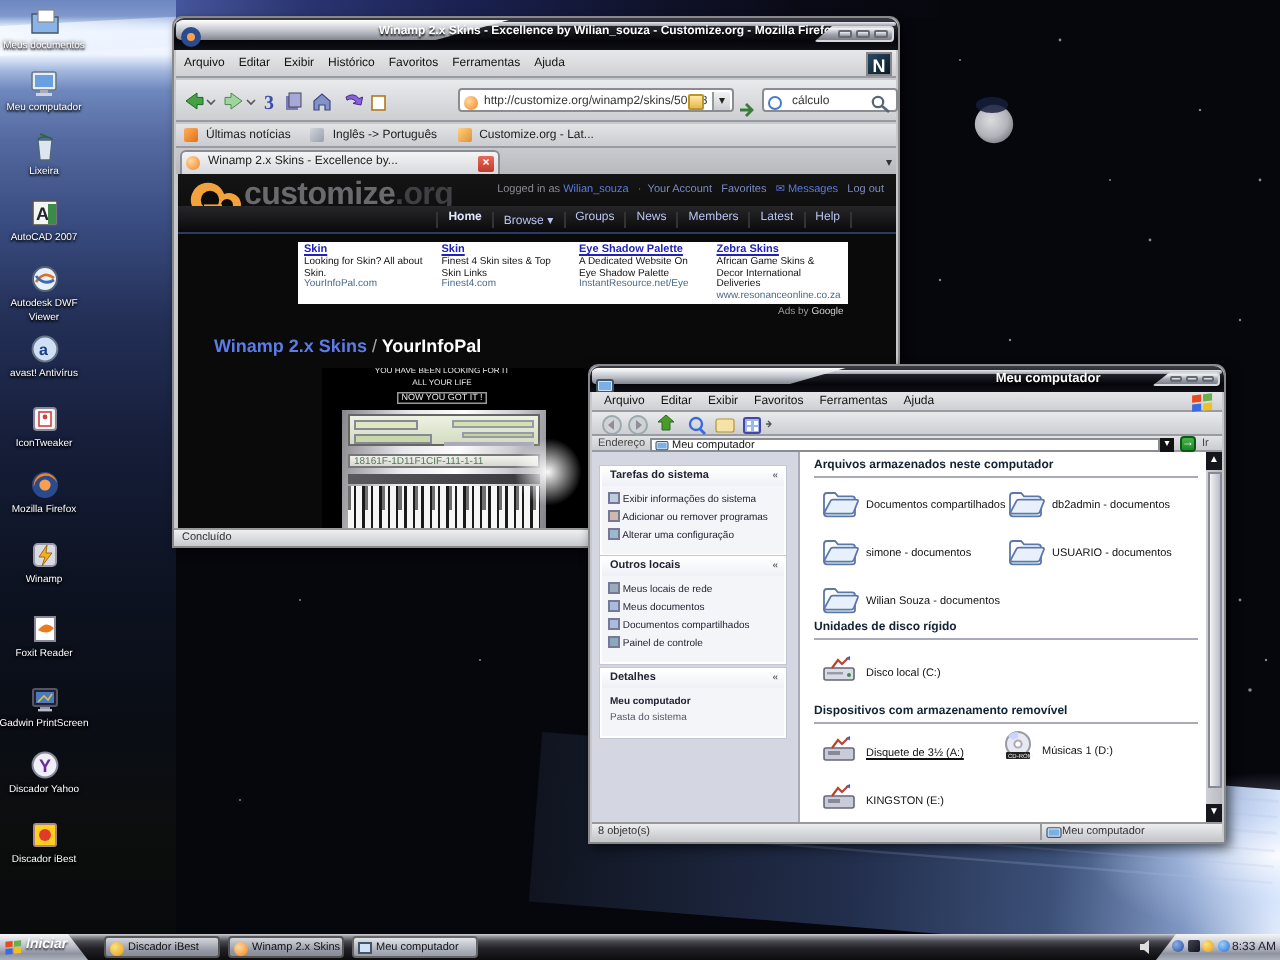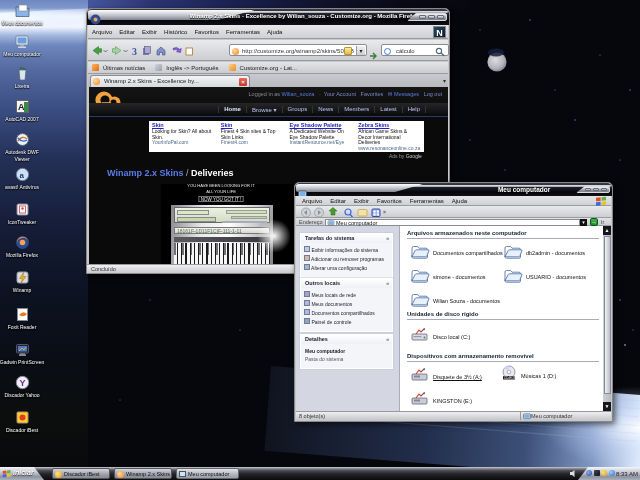--- a/index.html
+++ b/index.html
@@ -319,20 +319,21 @@
     <div class="abs" id="pagecontent" style="left:2px; top:78px; width:359px; height:179px; background:#0a0a0a; overflow:hidden;">
 
       <div class="abs" style="left:0;top:0;width:100%;height:26px;background:linear-gradient(180deg,#141414,#0c0c0c);">
         <svg class="abs" style="left:4px;top:2px" width="30" height="22" viewBox="0 0 30 22">
           <circle cx="11" cy="11" r="8.6" fill="#f2a23c"></circle>
           <circle cx="21.5" cy="13.5" r="6" fill="#f2a23c"></circle>
           <circle cx="12" cy="11" r="4.6" fill="#0c0c0c"></circle>
           <circle cx="20.5" cy="13.5" r="3" fill="#0c0c0c"></circle>
           <rect x="9" y="13.2" width="9" height="4" fill="#f2a23c"></rect>
         </svg>
+        <div class="abs" style="left:33px;top:2px;font-size:16px;color:#6a6a6e;font-weight:bold;letter-spacing:-0.3px;">customize<span style="color:#404044;">.org</span></div>
         <div class="abs" style="left:112px;top:20px;font-size:6px;color:#f2a23c;font-weight:bold;">beta</div>
         <div class="abs" style="right:6px;top:4px;font-size:5.5px;color:#8a8a92;">Logged in as <span style="color:#5a7ae0;">Wilian_souza</span> &nbsp; · &nbsp;<span style="color:#7a8ac0">Your Account</span> &nbsp; <span style="color:#7a8ac0">Favorites</span> &nbsp; <span style="color:#5a7ae0">✉ Messages</span> &nbsp; <span style="color:#7a8ac0">Log out</span></div>
       </div>
 
       <div class="abs" style="left:0;top:16px;width:100%;height:14px;background:linear-gradient(180deg,#26262a,#0a0a0a);border-bottom:1px solid #2a3a6a;">
         <div class="abs" style="right:22px;top:3px;font-size:6px;color:#b9c4f2;display:flex;gap:0;">
           <span style="padding:0 5px;border-left:1px solid #333;color:#dfe6ff;font-weight:bold">Home</span>
           <span style="padding:0 5px;border-left:1px solid #333;">Browse ▾</span>
           <span style="padding:0 5px;border-left:1px solid #333;">Groups</span>
           <span style="padding:0 5px;border-left:1px solid #333;">News</span>
@@ -343,21 +344,21 @@
       </div>
 
       <div class="abs" style="left:60px;top:34px;width:275px;height:31px;background:#fff;display:flex;font-size:5px;line-height:5.8px;color:#111;overflow:hidden;">
         <div style="width:25%;padding:2px 3px;"><span style="color:#2222bb;font-weight:bold;text-decoration:underline;font-size:5.5px">Skin</span><br>Looking for Skin? All about Skin.<br><span style="color:#4a6a8a">YourInfoPal.com</span></div>
         <div style="width:25%;padding:2px 3px;"><span style="color:#2222bb;font-weight:bold;text-decoration:underline;font-size:5.5px">Skin</span><br>Finest 4 Skin sites &amp; Top Skin Links<br><span style="color:#4a6a8a">Finest4.com</span></div>
         <div style="width:25%;padding:2px 3px;"><span style="color:#2222bb;font-weight:bold;text-decoration:underline;font-size:5.5px">Eye Shadow Palette</span><br>A Dedicated Website On Eye Shadow Palette<br><span style="color:#4a6a8a">InstantResource.net/Eye</span></div>
         <div style="width:25%;padding:2px 3px;"><span style="color:#2222bb;font-weight:bold;text-decoration:underline;font-size:5.5px">Zebra Skins</span><br>African Game Skins &amp; Decor International Deliveries<br><span style="color:#4a6a8a">www.resonanceonline.co.za</span></div>
       </div>
       <div class="abs" style="left:300px;top:66px;font-size:5px;color:#999;">Ads by <span style="color:#ccc">Google</span></div>
 
-      <div class="abs" style="left:18px;top:81px;font-size:9px;font-weight:bold;color:#5b7ce8;">Winamp 2.x Skins <span style="color:#aaa;font-weight:normal">/</span> <span style="color:#fff">Deliveries</span></div>
+      <div class="abs" style="left:18px;top:81px;font-size:9px;font-weight:bold;color:#5b7ce8;">Winamp 2.x Skins <span style="color:#aaa;font-weight:normal">/</span> <span style="color:#fff">YourInfoPal</span></div>
 
       <div class="abs" style="left:72px;top:97px;width:210px;height:82px;background:#000;overflow:hidden;">
         <div class="abs" style="left:0;top:0px;width:120px;text-align:center;font-size:6px;color:#e8e8e8;transform:scale(0.68);transform-origin:50% 0;">YOU HAVE BEEN LOOKING FOR IT</div>
         <div class="abs" style="left:0;top:6px;width:120px;text-align:center;font-size:6px;color:#e8e8e8;transform:scale(0.68);transform-origin:50% 0;">ALL YOUR LIFE</div>
         <div class="abs" style="left:30px;top:12px;width:60px;text-align:center;font-size:6px;color:#e8e8e8;border:1px solid #999;transform:scale(0.75);transform-origin:50% 0;">NOW YOU GOT IT !</div>
 
         <div class="abs" style="left:10px;top:21px;width:102px;height:61px;background:linear-gradient(100deg,#86868a 0%,#e8e8ec 30%,#fdfdfd 55%,#cdcdd3 78%,#808086 100%);">
           <div class="abs" style="left:3px;top:2px;right:3px;height:16px;background:linear-gradient(180deg,#eef2e2,#d2dcc0);border:1px solid #666;">
             <div class="abs" style="left:2px;top:2px;width:34%;height:5px;background:#dde8c0;border:0.5px solid #889"></div>
             <div class="abs" style="left:2px;top:9px;width:42%;height:5px;background:#c8d8a8;border:0.5px solid #889"></div>

